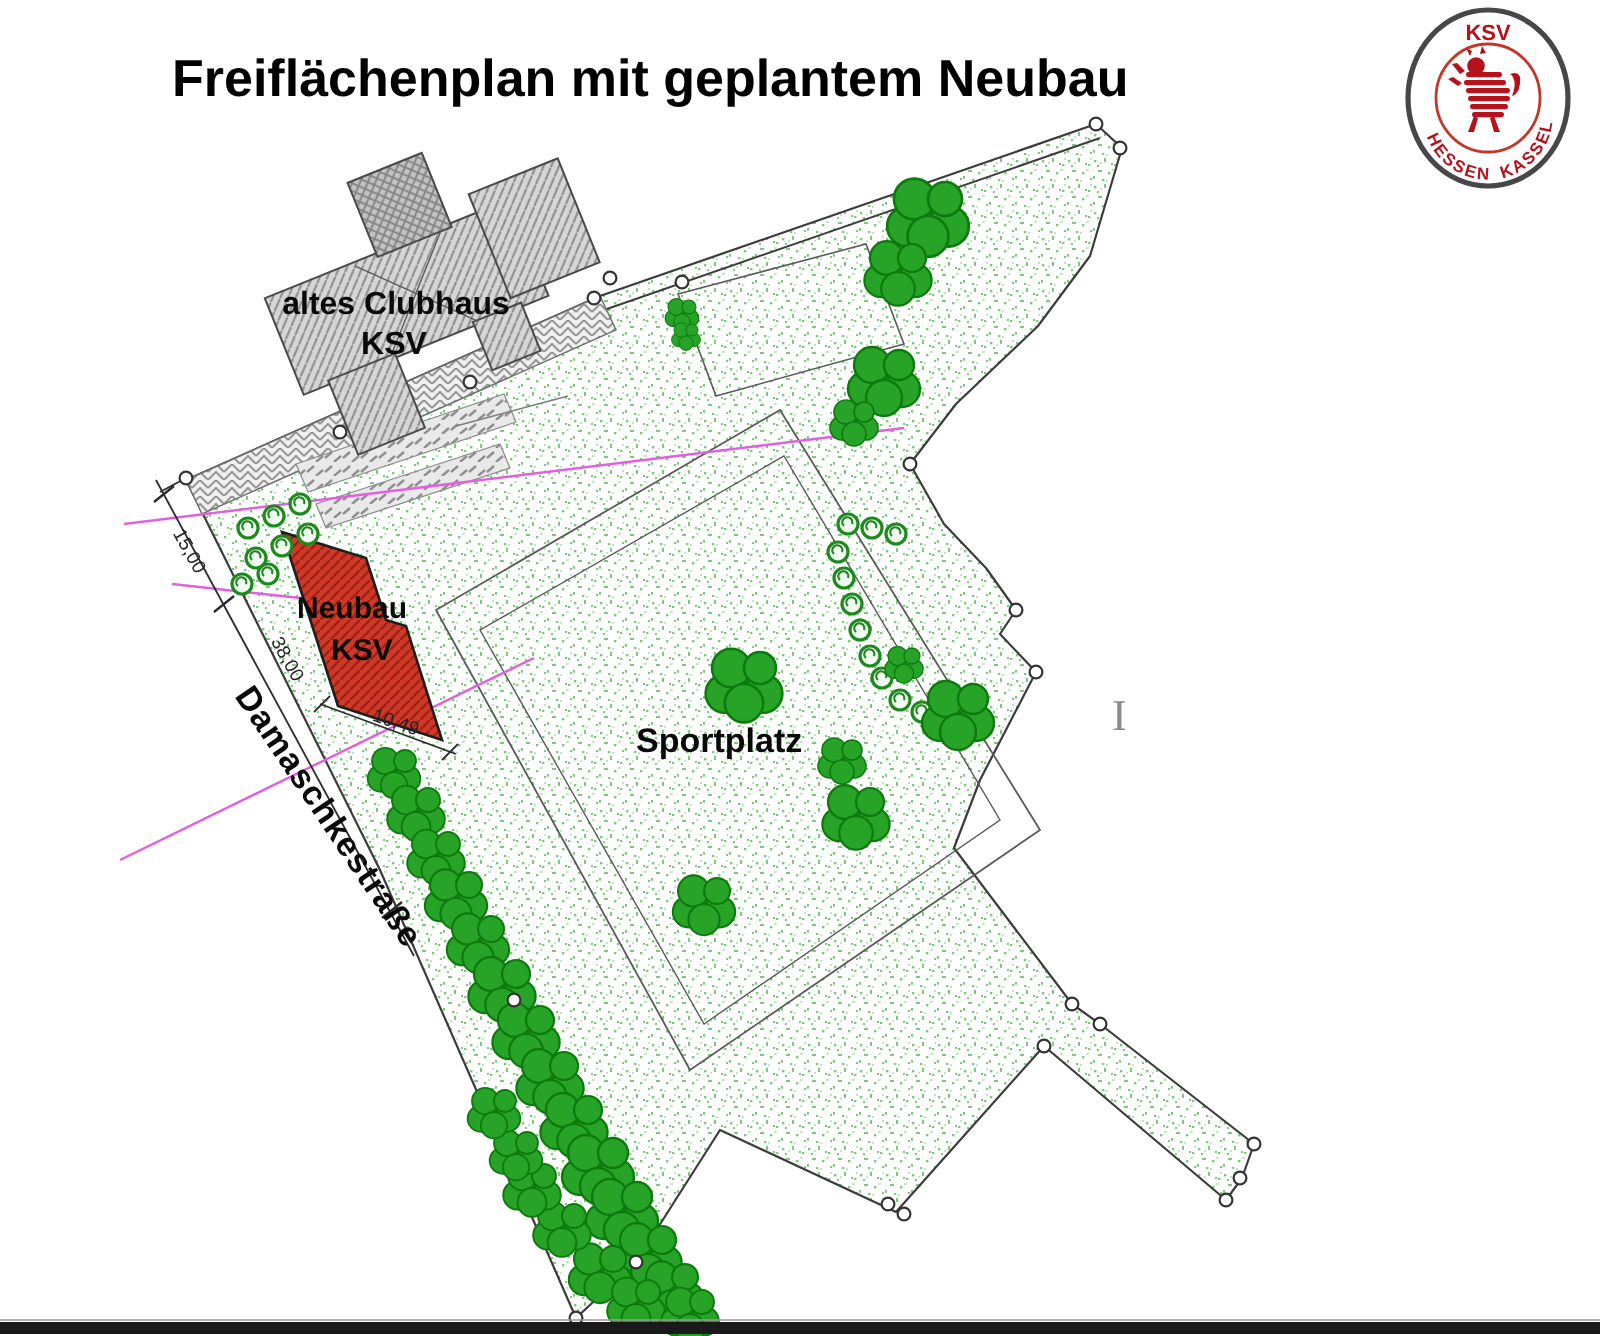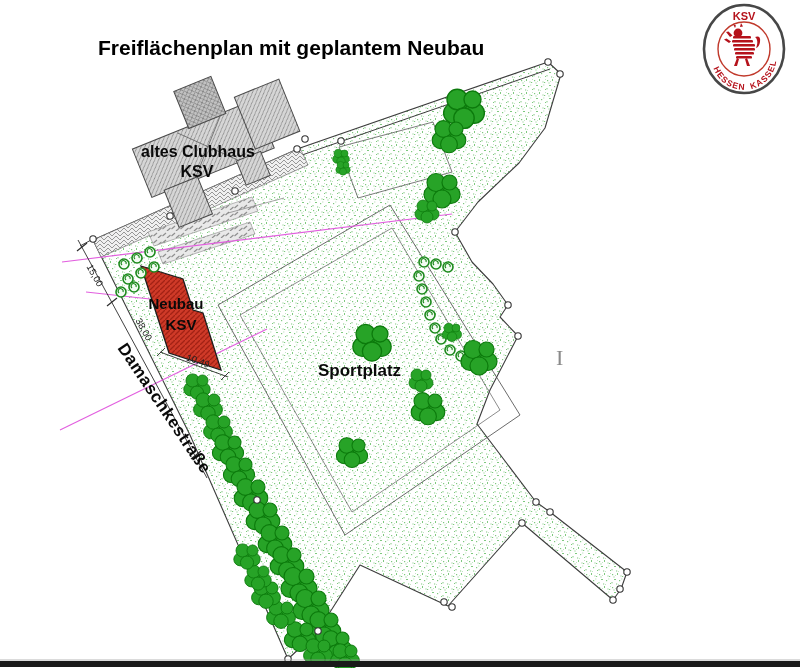--- a/index.html
+++ b/index.html
@@ -1,22 +1,22 @@
 <!DOCTYPE html>
 <html><head>
 <meta charset="utf-8">
 <style>
   html,body{margin:0;padding:0;}
   body{
     width:800px;height:668px;position:relative;background:#ffffff;overflow:hidden;
     font-family:"Liberation Sans",sans-serif;
   }
   .page-title{
-    position:absolute;left:82px;top:20px;margin:16px;
-    font-size:21px;font-weight:bold;color:#000;letter-spacing:0px;white-space:nowrap;
+    position:absolute;left:82px;top:20px;margin:4px;
+    font-size:26px;font-weight:bold;color:#000;letter-spacing:0px;white-space:nowrap;
   }
   #plan-svg{position:absolute;left:0;top:0;}
   #logo-svg{position:absolute;left:699px;top:1px;}
   svg text{font-family:"Liberation Sans",sans-serif;}
   .dim-text{font-size:9.5px;fill:#222;}
   .plan-label-big{font-size:16px;font-weight:bold;fill:#0a0a0a;}
   .plan-label-med{font-size:15px;font-weight:bold;fill:#0a0a0a;}
   .street-label{font-size:17px;font-weight:bold;fill:#0a0a0a;letter-spacing:.5px;}
   .field-label{font-size:17px;font-weight:bold;fill:#0a0a0a;}
   .cursor-artifact{font-family:"Liberation Serif",serif;font-size:22px;fill:#8a8a8a;}

